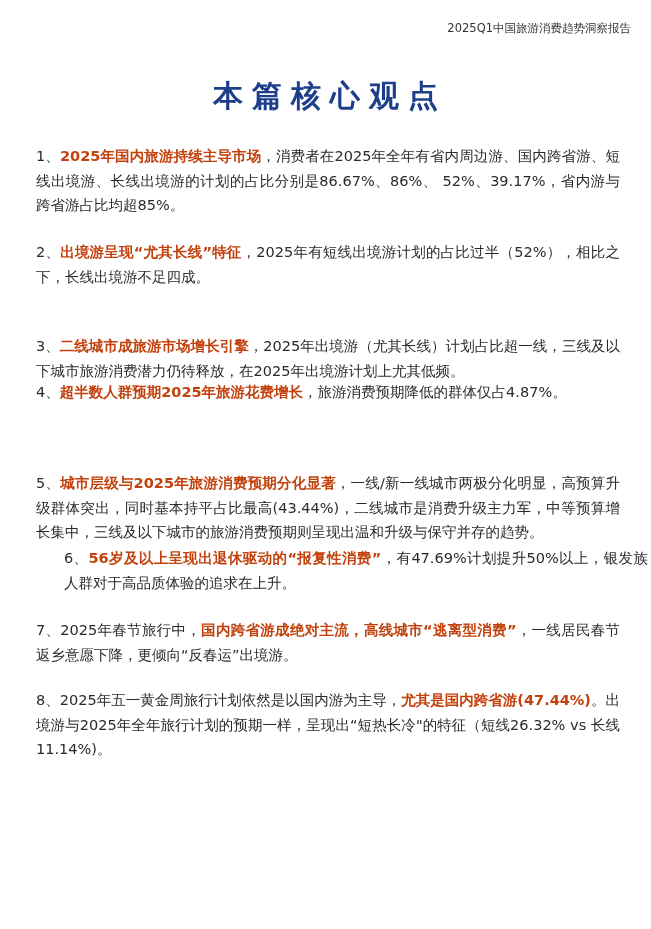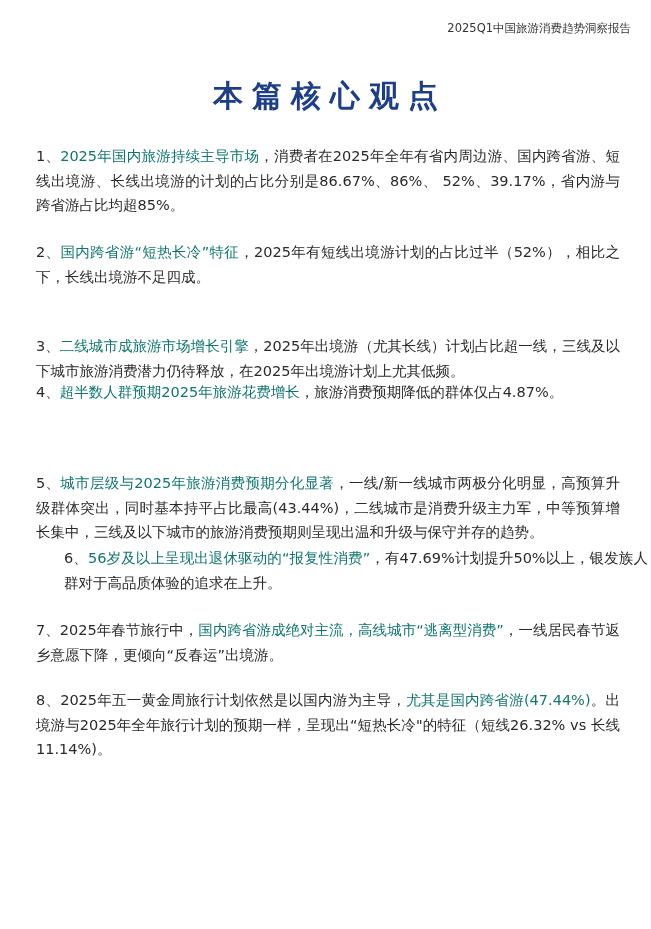--- a/index.html
+++ b/index.html
@@ -44,22 +44,22 @@
       width: 584px;
     }
     .point {
       font-size: 14.5px;
       line-height: 24.5px;
       color: #2a2a2a;
       text-align: justify;
       margin: 0;
     }
     .point .hl {
-      color: #0f766e;
-      font-weight: normal;
+      color: #c2410c;
+      font-weight: bold;
     }
     .p1 { position: absolute; top: 0; }
     .p2 { position: absolute; top: 96px; }
     .p3 { position: absolute; top: 174px; margin-top: 16px; }
     .p4 { position: absolute; top: 236px; }
     .p5 { position: absolute; top: 283px; margin-top: 44px; }
     .p6 { position: absolute; top: 402px; margin-left: 28px; }
     .p7 { position: absolute; top: 474px; }
     .p8 { position: absolute; top: 544px; }
     .point { width: 584px; }
@@ -67,21 +67,21 @@
 </head>
 <body>
 
 <div class="header-title">2025Q1中国旅游消费趋势洞察报告</div>
 
 <div class="page-title">本篇核心观点</div>
 
 <div class="points">
   <p class="point p1"><span>1、</span><span class="hl">2025年国内旅游持续主导市场</span><span>，消费者在2025年全年有省内周边游、国内跨省游、短线出境游、长线出境游的计划的占比分别是86.67%、86%、 52%、39.17%，省内游与跨省游占比均超85%。</span></p>
 
-  <p class="point p2"><span>2、</span><span class="hl">国内跨省游“短热长冷”特征</span><span>，2025年有短线出境游计划的占比过半（52%），相比之下，长线出境游不足四成。</span></p>
+  <p class="point p2"><span>2、</span><span class="hl">出境游呈现“尤其长线”特征</span><span>，2025年有短线出境游计划的占比过半（52%），相比之下，长线出境游不足四成。</span></p>
 
   <p class="point p3"><span>3、</span><span class="hl">二线城市成旅游市场增长引擎</span><span>，2025年出境游（尤其长线）计划占比超一线，三线及以下城市旅游消费潜力仍待释放，在2025年出境游计划上尤其低频。</span></p>
 
   <p class="point p4"><span>4、</span><span class="hl">超半数人群预期2025年旅游花费增长</span><span>，旅游消费预期降低的群体仅占4.87%。</span></p>
 
   <p class="point p5"><span>5、</span><span class="hl">城市层级与2025年旅游消费预期分化显著</span><span>，一线/新一线城市两极分化明显，高预算升级群体突出，同时基本持平占比最高(43.44%)，二线城市是消费升级主力军，中等预算增长集中，三线及以下城市的旅游消费预期则呈现出温和升级与保守并存的趋势。</span></p>
 
   <p class="point p6"><span>6、</span><span class="hl">56岁及以上呈现出退休驱动的“报复性消费”</span><span>，有47.69%计划提升50%以上，银发族人群对于高品质体验的追求在上升。</span></p>
 
   <p class="point p7"><span>7、</span><span>2025年春节旅行中，</span><span class="hl">国内跨省游成绝对主流，高线城市“逃离型消费”</span><span>，一线居民春节返乡意愿下降，更倾向“反春运”出境游。</span></p>

